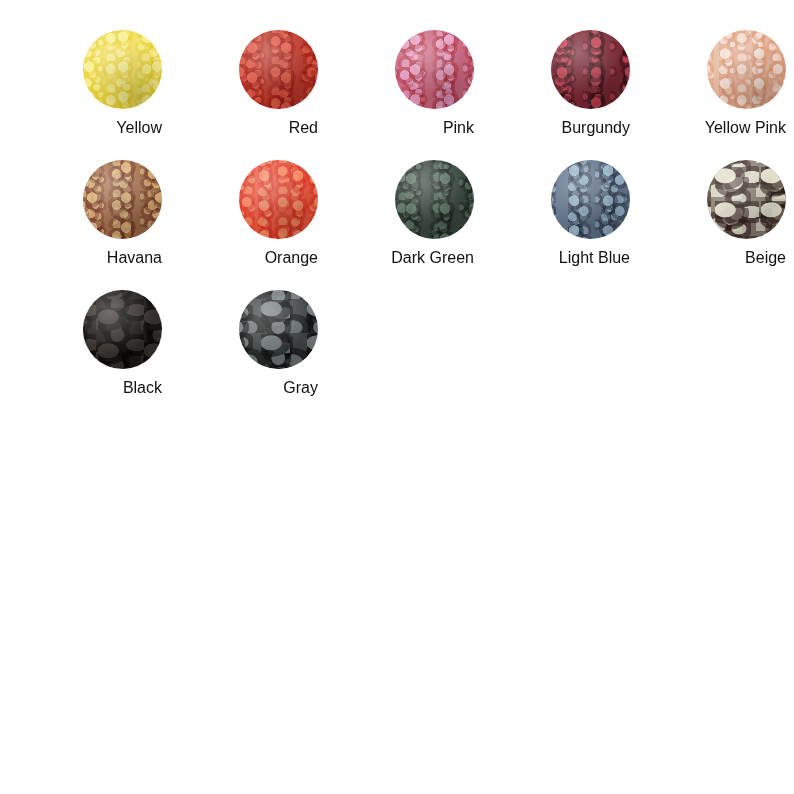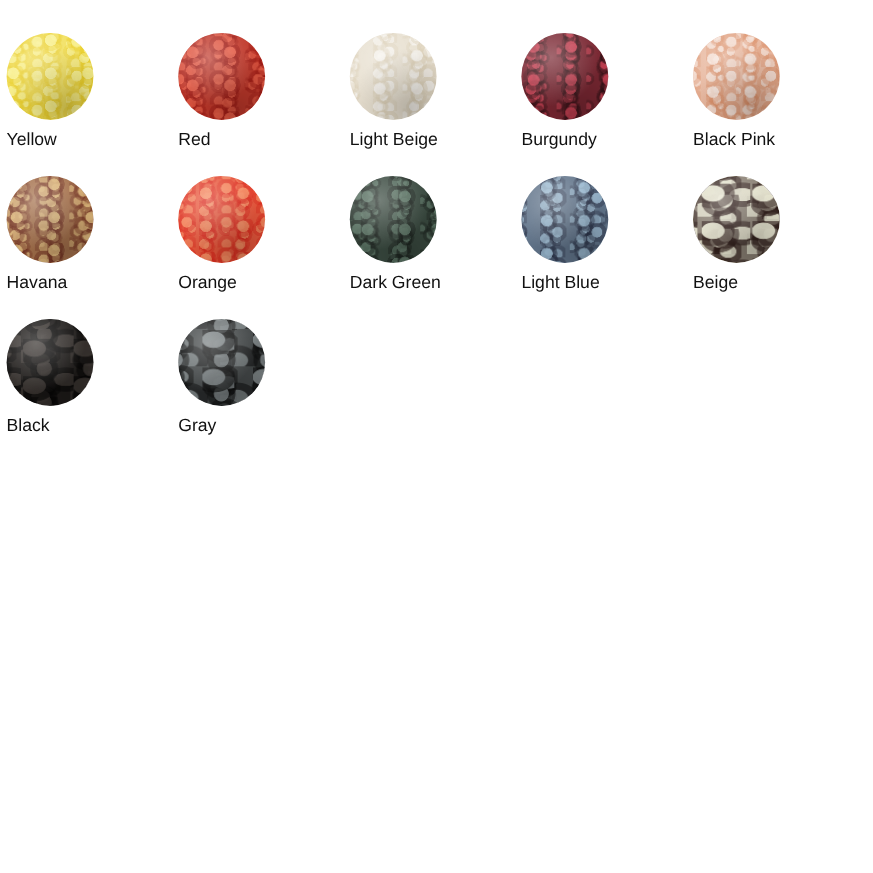--- a/index.html
+++ b/index.html
@@ -23,21 +23,21 @@
     justify-content: start;
     margin-left: 6px;
     row-gap: 0px;
   }
 
   .swatch-cell {
     width: 156px;
     height: 130px;
     display: flex;
     flex-direction: column;
-    align-items: flex-start;
+    align-items: flex-end;
     justify-content: flex-start;
   }
 
   .swatch-disc {
     width: 79px;
     height: 79px;
     border-radius: 50%;
     position: relative;
     overflow: hidden;
     flex: 0 0 auto;
@@ -108,39 +108,39 @@
       <div class="swatch-label">Yellow</div>
     </div>
     <div class="swatch-cell">
       <div class="swatch-disc" style="background: rgb(193, 57, 43);">
         <div class="grain fine" style="background-position: 7px 11px, 5px 13px, 9px 3px;"></div>
         <div class="sheen"></div>
       </div>
       <div class="swatch-label">Red</div>
     </div>
     <div class="swatch-cell">
-      <div class="swatch-disc" style="background: rgb(232, 224, 208);">
-        <div class="grain fine" style="background-position: 21px 14px, 15px 18px, 8px 9px;"></div>
+      <div class="swatch-disc" style="background: rgb(204, 102, 128);">
+        <div class="grain fine" style="background-position: 14px 3px, 10px 5px, 18px 6px;"></div>
         <div class="sheen"></div>
       </div>
-      <div class="swatch-label">Light Beige</div>
+      <div class="swatch-label">Pink</div>
     </div>
     <div class="swatch-cell">
       <div class="swatch-disc" style="background: rgb(123, 40, 51);">
         <div class="grain fine" style="background-position: 5px 6px, 3px 10px, 17px 12px;"></div>
         <div class="sheen"></div>
       </div>
       <div class="swatch-label">Burgundy</div>
     </div>
     <div class="swatch-cell">
       <div class="swatch-disc" style="background: rgb(232, 183, 158);">
         <div class="grain fine" style="background-position: 12px 17px, 8px 2px, 7px 0px;"></div>
         <div class="sheen"></div>
       </div>
-      <div class="swatch-label">Black Pink</div>
+      <div class="swatch-label">Yellow Pink</div>
     </div>
     <div class="swatch-cell">
       <div class="swatch-disc" style="background: rgb(165, 113, 76);">
         <div class="grain fine" style="background-position: 3px 1px, 1px 7px, 6px 6px;"></div>
         <div class="sheen"></div>
       </div>
       <div class="swatch-label">Havana</div>
     </div>
     <div class="swatch-cell">
       <div class="swatch-disc" style="background: rgb(232, 87, 60);">

